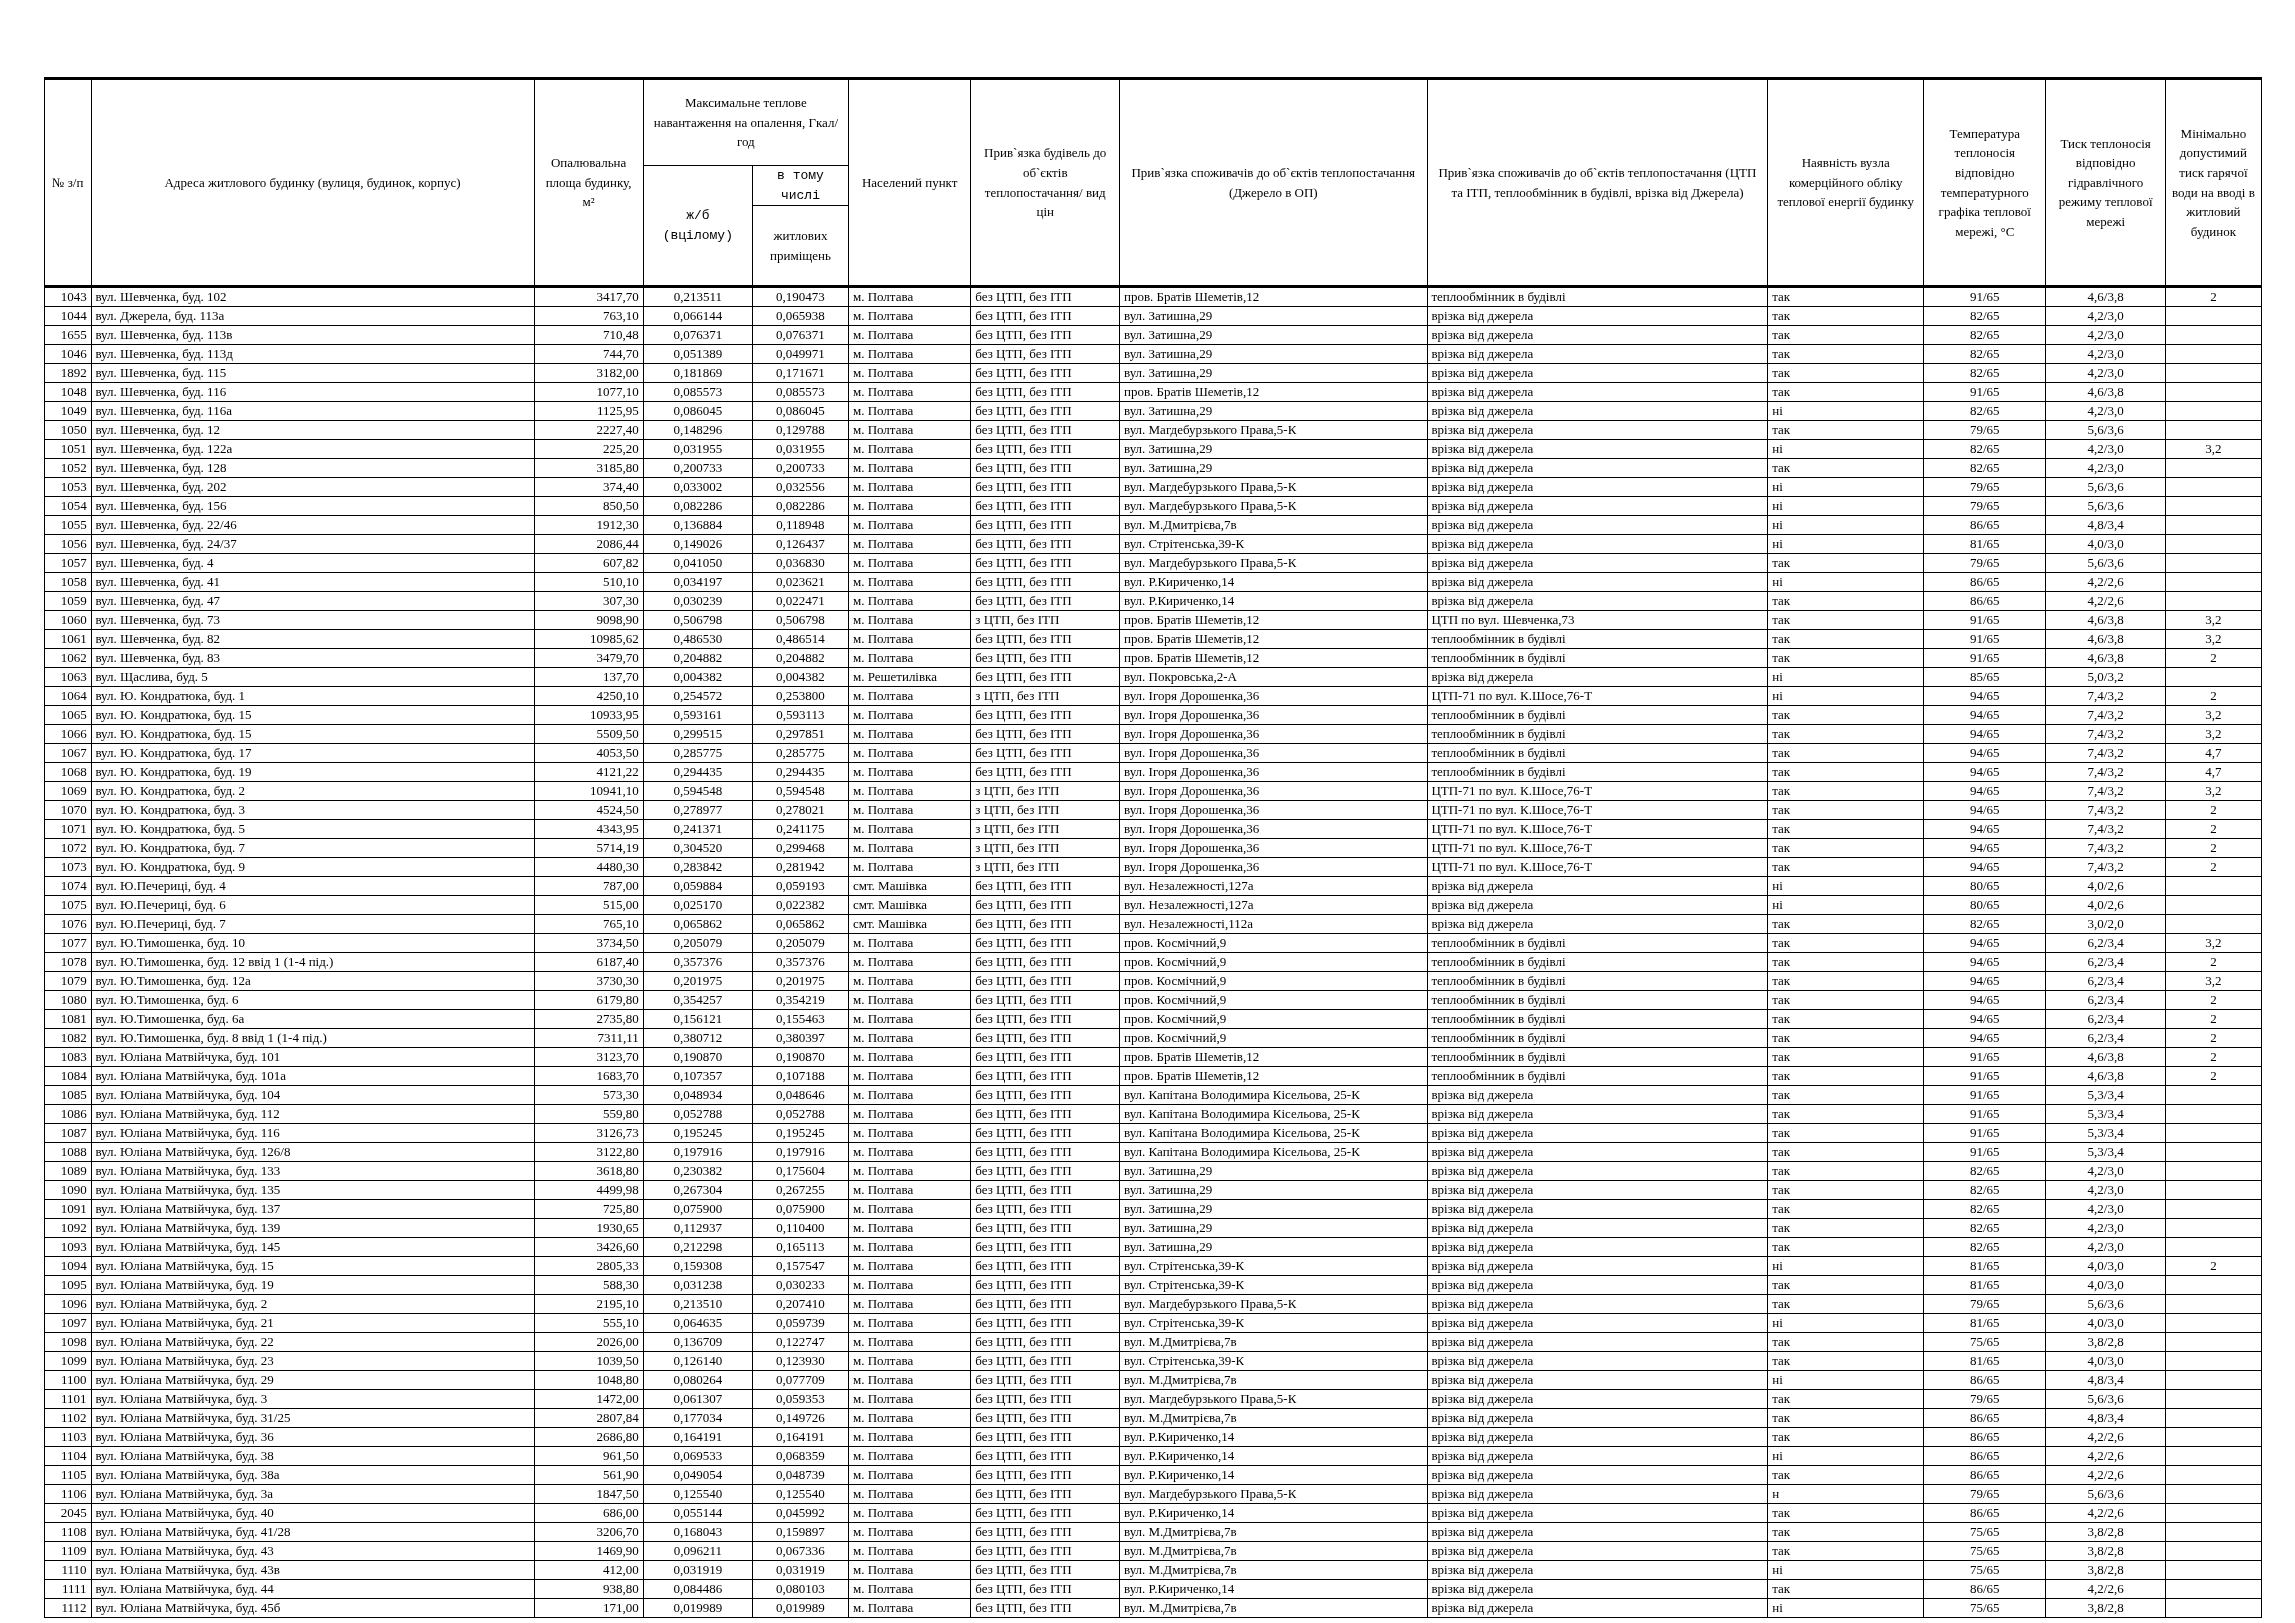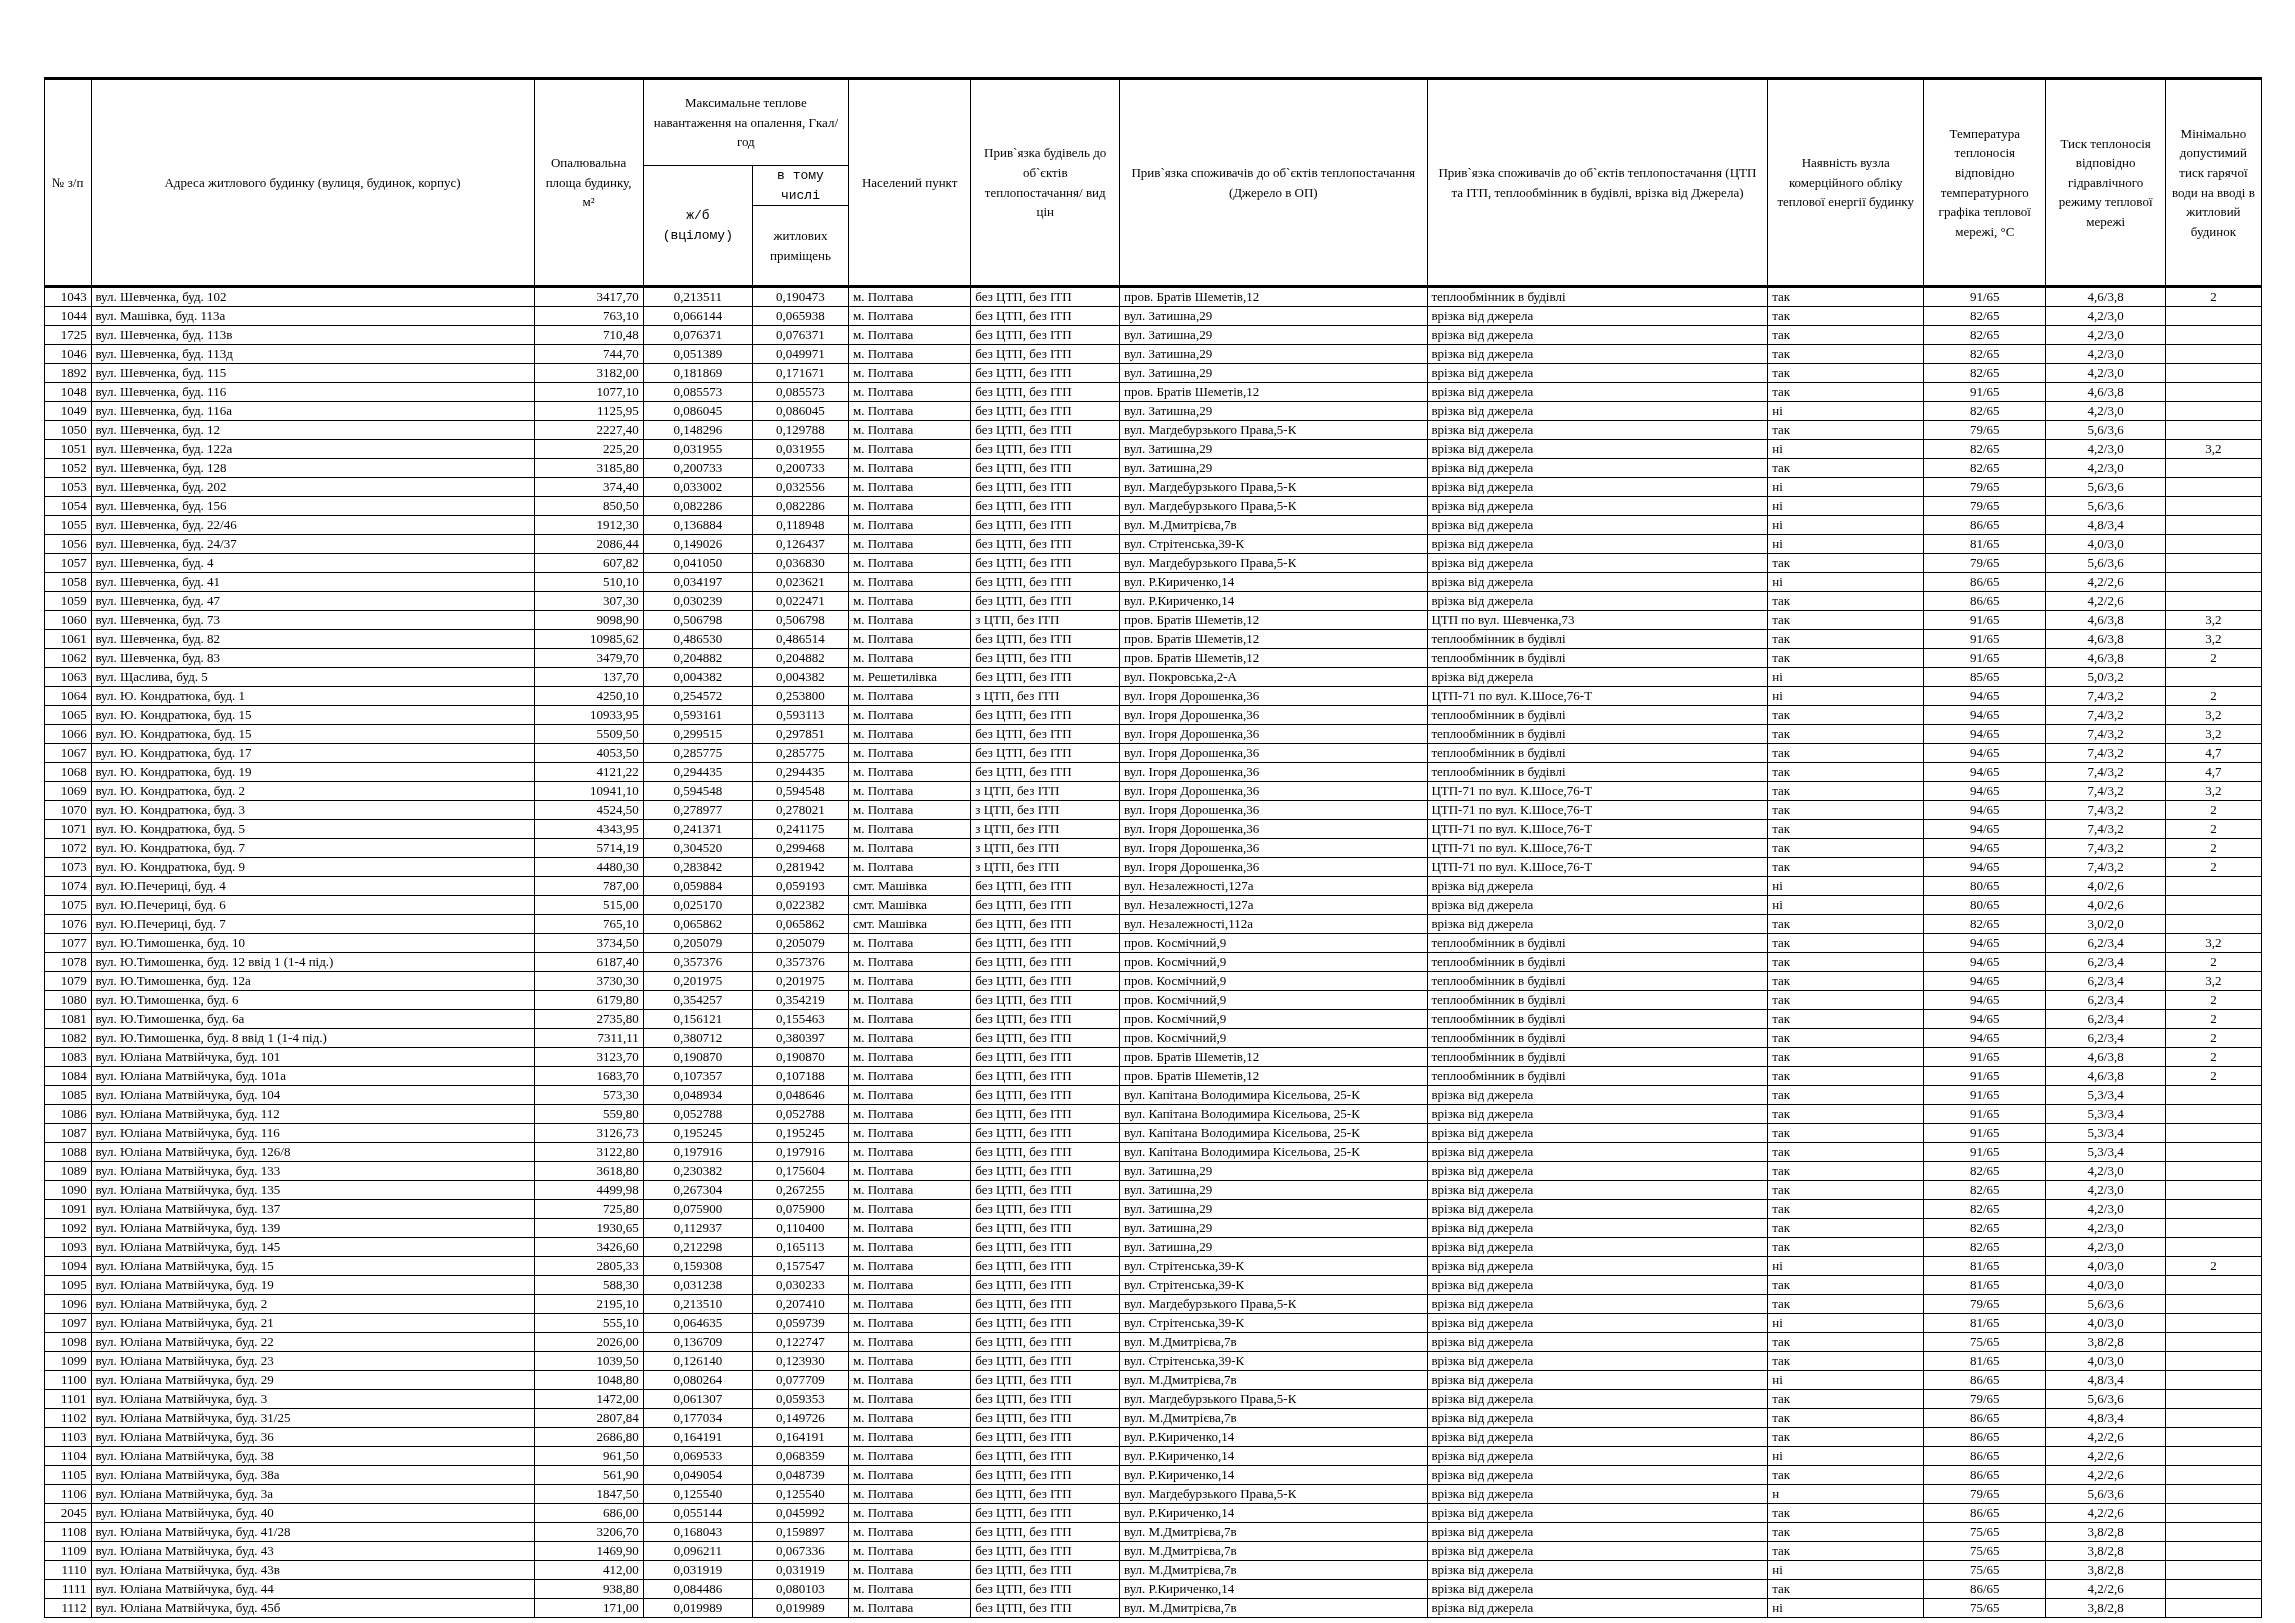--- a/index.html
+++ b/index.html
@@ -71,35 +71,35 @@
           <td>без ЦТП, без ІТП</td>
           <td>пров. Братів Шеметів,12</td>
           <td>теплообмінник в будівлі</td>
           <td>так</td>
           <td class="c">91/65</td>
           <td class="c">4,6/3,8</td>
           <td class="c">2</td>
         </tr>
         <tr>
           <td class="r">1044</td>
-          <td>вул. Машівка, буд. 113а</td>
+          <td>вул. Джерела, буд. 113а</td>
           <td class="r">763,10</td>
           <td class="c">0,066144</td>
           <td class="c">0,065938</td>
           <td>м. Полтава</td>
           <td>без ЦТП, без ІТП</td>
           <td>вул. Затишна,29</td>
           <td>врізка від джерела</td>
           <td>так</td>
           <td class="c">82/65</td>
           <td class="c">4,2/3,0</td>
           <td class="c"></td>
         </tr>
         <tr>
-          <td class="r">1725</td>
+          <td class="r">1655</td>
           <td>вул. Шевченка, буд. 113в</td>
           <td class="r">710,48</td>
           <td class="c">0,076371</td>
           <td class="c">0,076371</td>
           <td>м. Полтава</td>
           <td>без ЦТП, без ІТП</td>
           <td>вул. Затишна,29</td>
           <td>врізка від джерела</td>
           <td>так</td>
           <td class="c">82/65</td>

